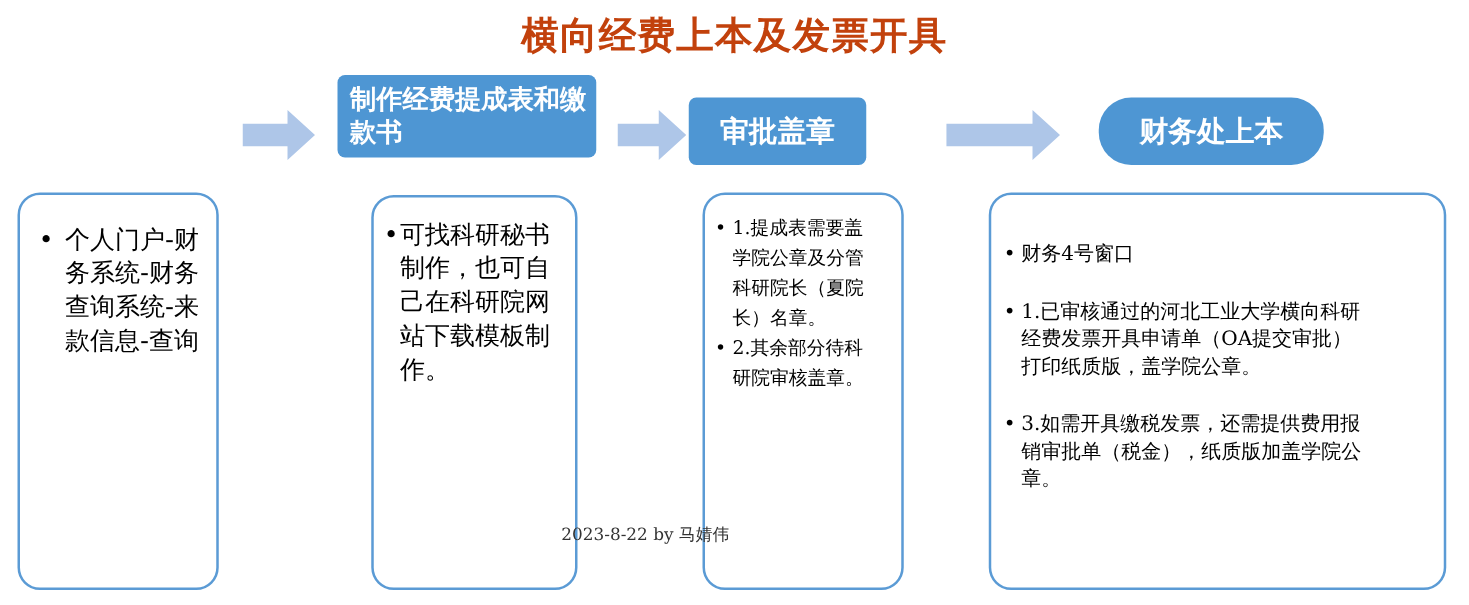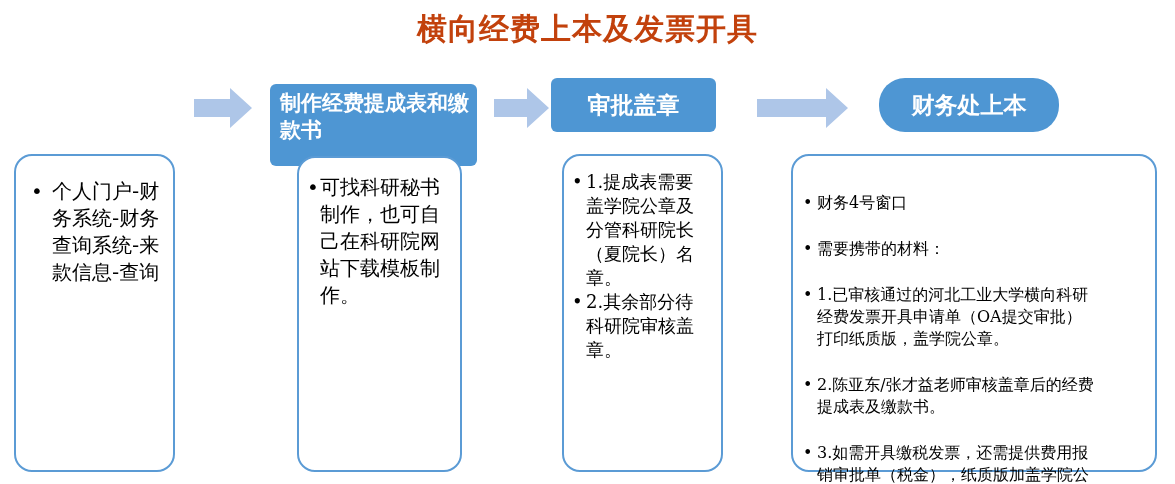--- a/index.html
+++ b/index.html
@@ -27,23 +27,23 @@
   .hdr {
     position: absolute;
     background: #4e96d3;
     border-radius: 6px;
     color: #ffffff;
     font-weight: bold;
     box-sizing: border-box;
   }
   .hdr-center { display: flex; align-items: center; justify-content: center; }
   .hdr1 { left: 13px;  top: 78px; width: 159px; height: 55px; font-size: 24px; }
-  .hdr2 { left: 270px; top: 84px; width: 207px; height: 82px; font-size: 21px;
+  .hdr2 { left: 270px; top: 60px; width: 207px; height: 66px; font-size: 21px;
           line-height: 27px; padding: 6px 8px 0 10px; text-align: left; }
-  .hdr3 { left: 551px; top: 78px; width: 165px; height: 54px; font-size: 23px; }
+  .hdr3 { left: 551px; top: 78px; width: 142px; height: 54px; font-size: 23px; }
   .hdr4 { left: 879px; top: 78px; width: 180px; height: 54px; font-size: 23px; border-radius: 26px; }
   
   .arrow { position: absolute; top: 88px; height: 40px; }
   .a1 { left: 194px; width: 58px; }
   .a2 { left: 494px; width: 55px; }
   .a3 { left: 757px; width: 91px; }
   
   .cbox {
     position: absolute;
     top: 154px;
@@ -54,21 +54,21 @@
     box-sizing: border-box;
     color: #000;
   }
   .c1 { left: 14px;  width: 161px; padding: 22px 12px 0 10px; }
   .c2 { left: 297px; top: 156px; width: 165px; height: 316px; padding: 16px 16px 0 8px; }
   .c3 { left: 562px; width: 161px; padding: 14px 20px 0 8px; }
   .c4 { left: 791px; width: 366px; padding: 12px 60px 0 10px; }
   .sans-body { font-family: "DejaVu Sans", sans-serif; }
   .serif-body { font-family: "DejaVu Serif", serif; }
   .c1 .li, .c2 .li { font-size: 20px; line-height: 27px; }
-  .c3 .li { font-size: 18px; line-height: 24px; }
+  .c3 .li { font-size: 15px; line-height: 24px; }
   .c4 .li { font-size: 16px; line-height: 22px; margin-top: 24px; }
   .li { position: relative; }
   .li::before {
     content: "\2022";
     position: absolute;
     left: 0; top: 0;
   }
   .c1 .li { padding-left: 26px; }
   .c1 .li::before { left: 5px; }
   .c2 .li { padding-left: 13px; }
@@ -123,20 +123,19 @@
     <div class="li">个人门户-财务系统-财务查询系统-来款信息-查询</div>
   </div>
 
   <div class="cbox c3 serif-body">
     <div class="li">1.提成表需要盖学院公章及分管科研院长（夏院长）名章。</div>
     <div class="li">2.其余部分待科研院审核盖章。</div>
   </div>
 
   <div class="cbox c4 serif-body">
     <div class="li">财务4号窗口</div>
-    <div class="li">需要携带的材料：</div>
     <div class="li">1.已审核通过的河北工业大学横向科研经费发票开具申请单（OA提交审批）打印纸质版，盖学院公章。</div>
-    <div class="li">2.陈亚东/张才益老师审核盖章后的经费提成表及缴款书。</div>
     <div class="li">3.如需开具缴税发票，还需提供费用报销审批单（税金），纸质版加盖学院公章。</div>
   </div>
 
+  <div class="footer">2023-8-22 by 马婧伟</div>
 
 </div>
 
 </body></html>

